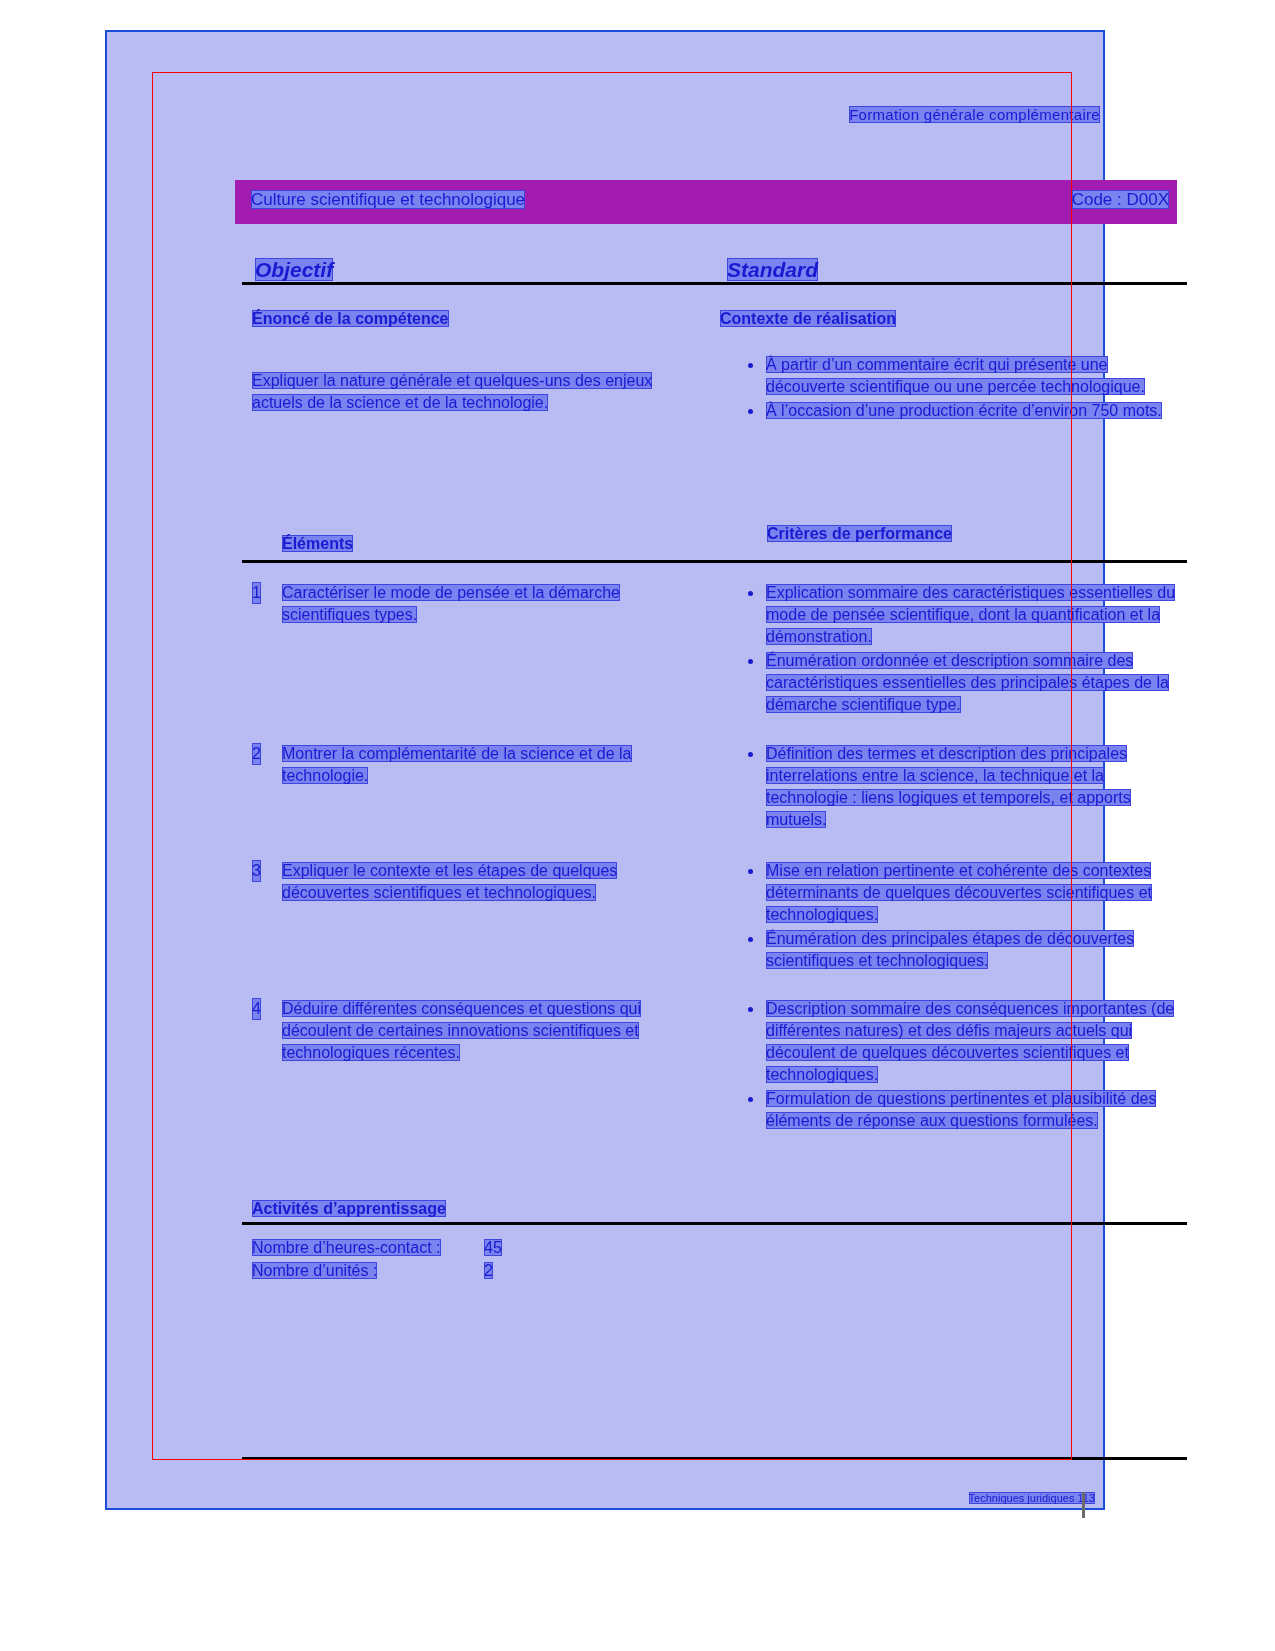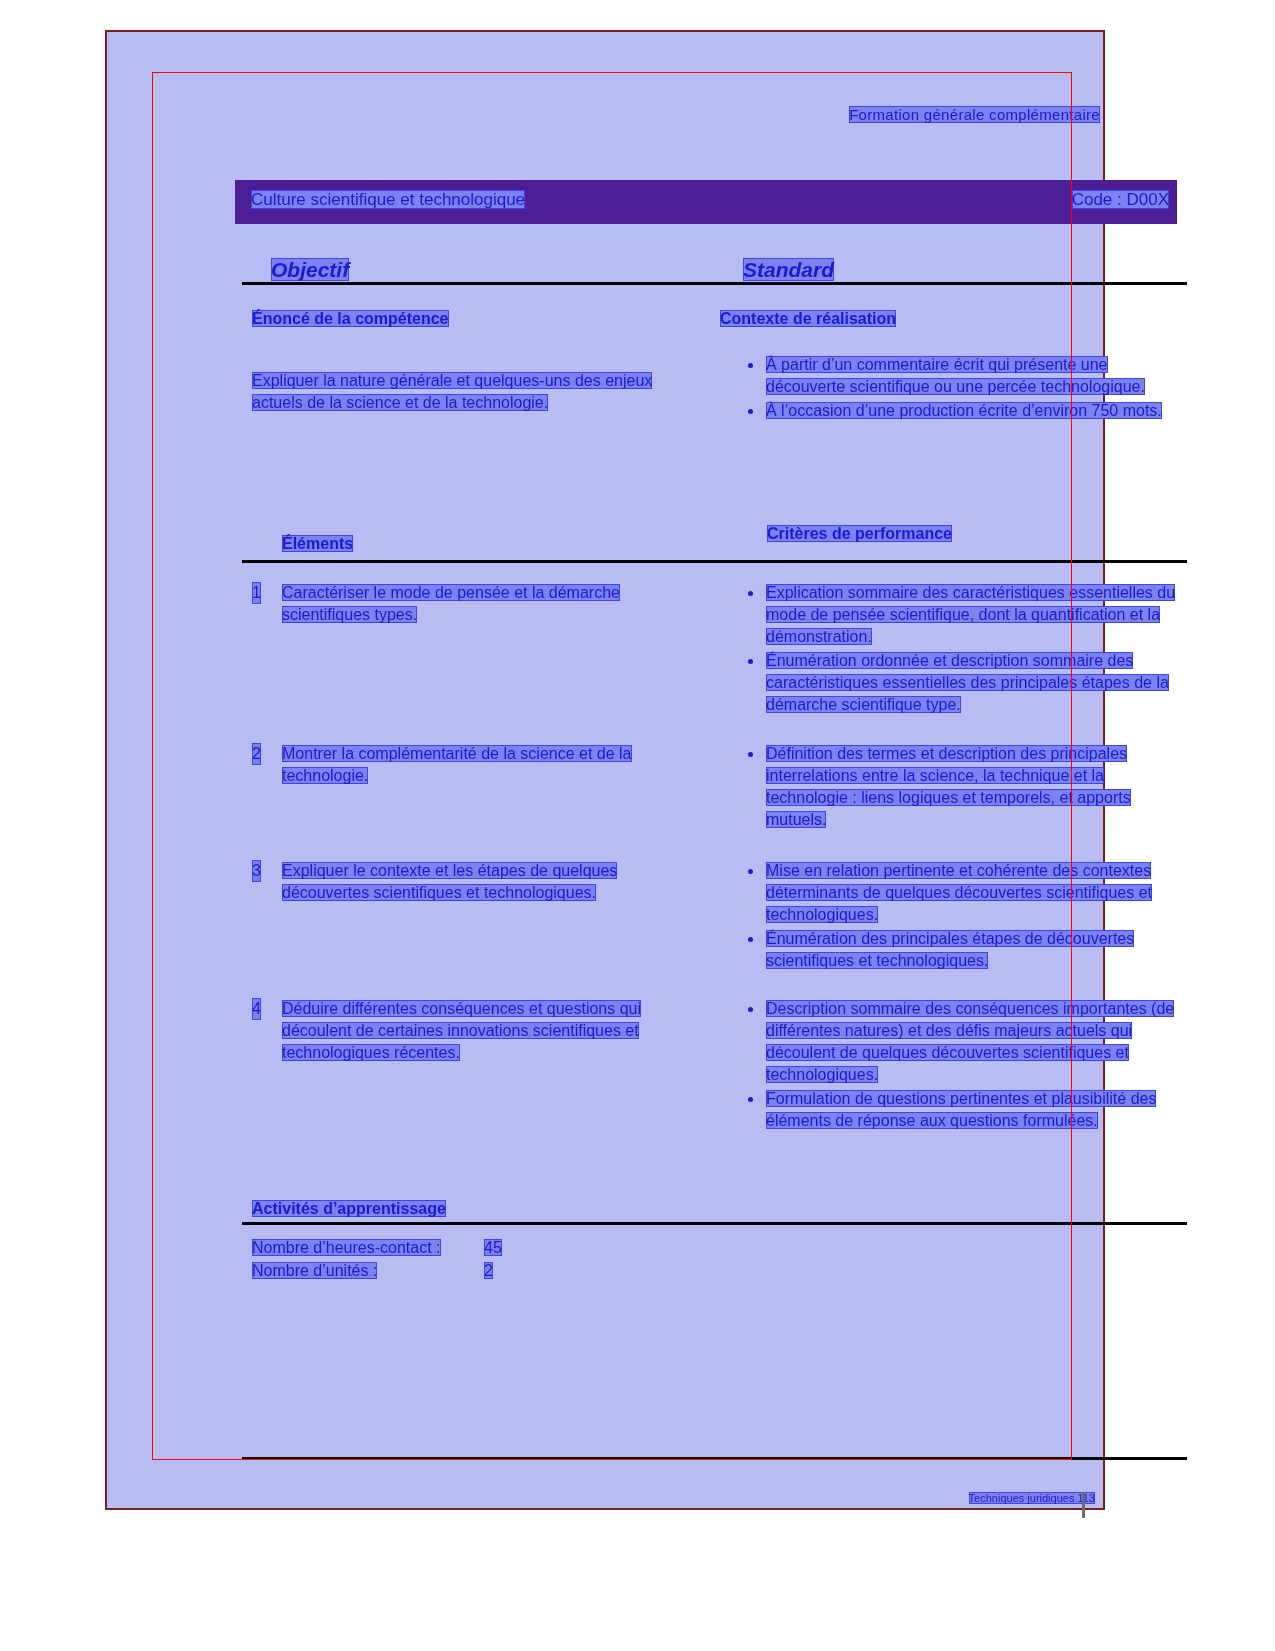--- a/index.html
+++ b/index.html
@@ -18,21 +18,21 @@
     overflow: hidden;
   }
   
   .sheet {
     position: absolute;
     left: 105px;
     top: 30px;
     width: 1000px;
     height: 1480px;
     background: #b9bcf2;
-    border: 2px solid #7f1d1d;
+    border: 2px solid #1d4ed8;
     box-sizing: border-box;
   }
   
   .content-box {
     position: absolute;
     left: 152px;
     top: 72px;
     width: 920px;
     height: 1388px;
     border: 1.5px solid #ff0000;
@@ -52,21 +52,21 @@
     font-size: 15px;
     letter-spacing: 0.3px;
   }
   
   .title-band {
     position: absolute;
     left: 128px;
     top: 148px;
     width: 942px;
     height: 44px;
-    background: #4c1d95;
+    background: #a21caf;
   }
   .title-band .inner {
     position: relative;
     width: 100%;
     height: 100%;
   }
   .title-left {
     position: absolute;
     left: 16px;
     top: 10px;
@@ -75,21 +75,21 @@
   }
   .title-right {
     position: absolute;
     right: 8px;
     top: 10px;
     font-size: 17px;
   }
   
   .os-row {
     position: absolute;
-    left: 164px;
+    left: 148px;
     top: 226px;
     width: 924px;
     height: 30px;
   }
   .os-row .obj {
     position: absolute;
     left: 0;
     top: 0;
     font-size: 21px;
     font-weight: bold;

